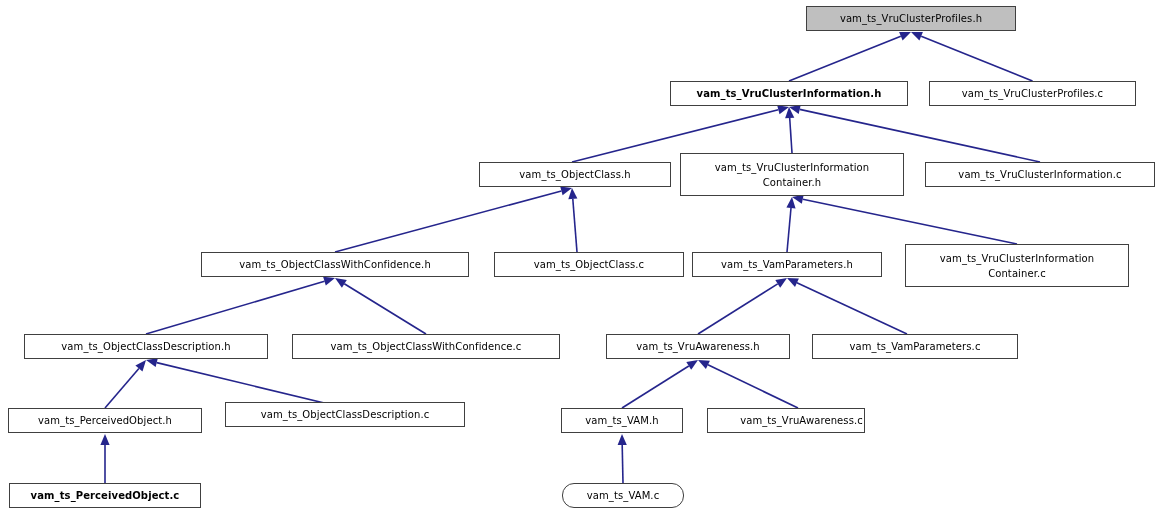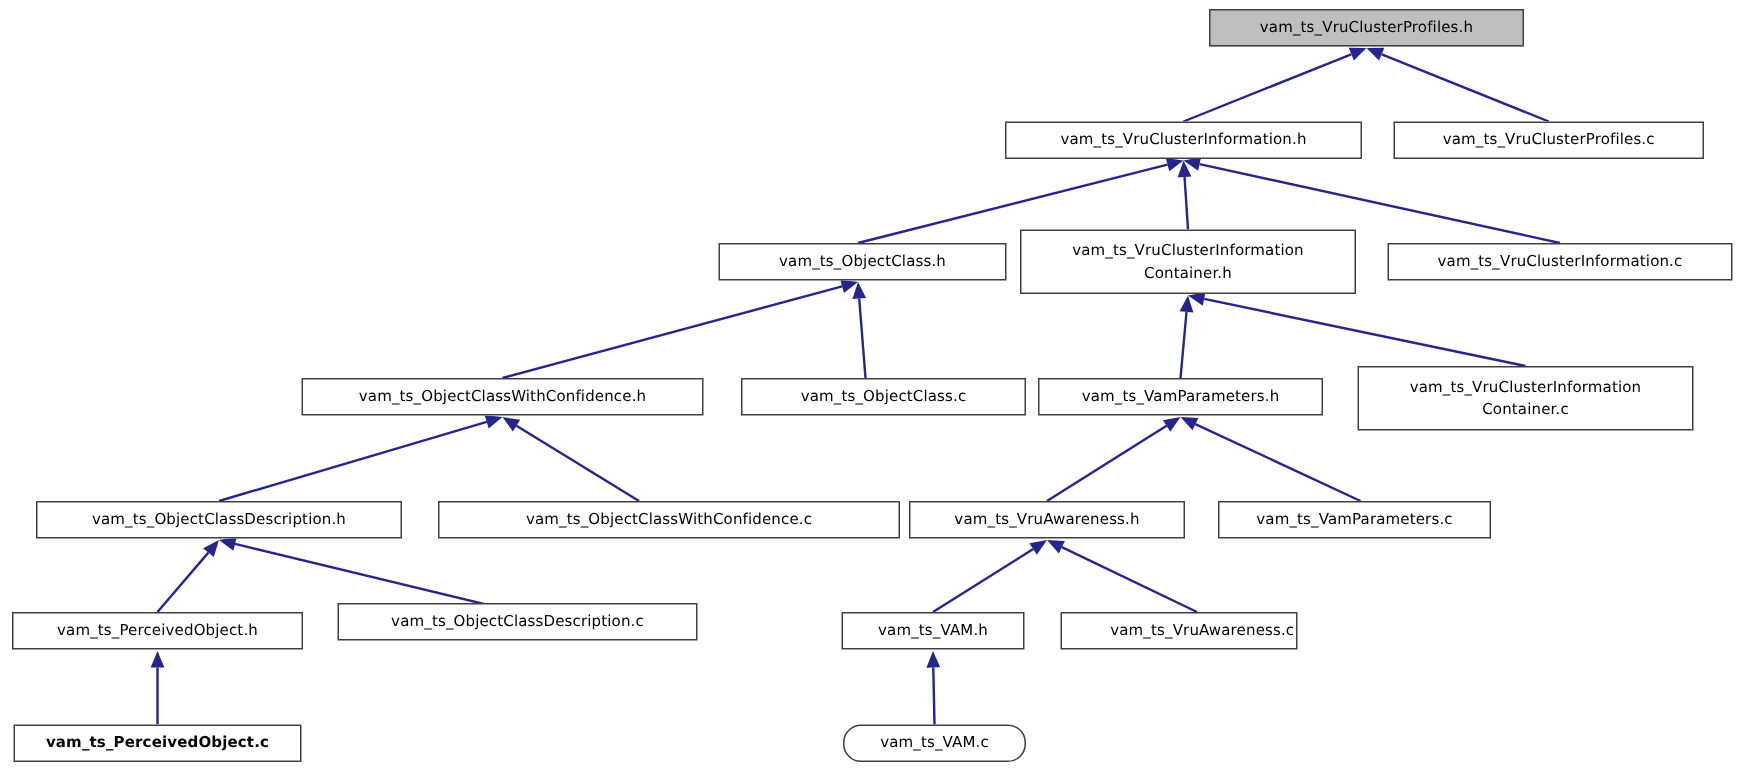--- a/index.html
+++ b/index.html
@@ -84,35 +84,35 @@
       <polygon points="698.0,360.0 691.2,369.8 686.3,362.1" fill="#25258c"></polygon>
       <line x1="798.0" y1="408.0" x2="707.9" y2="364.8" stroke="#25258c" stroke-width="1.6"></line>
       <polygon points="698.0,360.0 709.9,360.7 705.9,369.0" fill="#25258c"></polygon>
       <line x1="105.0" y1="483.0" x2="105.0" y2="445.0" stroke="#25258c" stroke-width="1.6"></line>
       <polygon points="105.0,434.0 109.6,445.0 100.4,445.0" fill="#25258c"></polygon>
       <line x1="623.0" y1="483.0" x2="622.2" y2="445.0" stroke="#25258c" stroke-width="1.6"></line>
       <polygon points="622.0,434.0 626.8,444.9 617.6,445.1" fill="#25258c"></polygon>
     </svg>
   <div id="node-layer">
       <div class="graph-node highlight" style="left: 806px; top: 6px; width: 210px; height: 25px;">vam_ts_VruClusterProfiles.h</div>
-      <div class="graph-node" style="left: 670px; top: 81px; width: 238px; height: 25px;">vam_ts_VruClusterInformation.h</div>
+      <div class="graph-node" style="left: 670px; top: 81px; width: 238px; height: 25px; font-weight: bold;">vam_ts_VruClusterInformation.h</div>
       <div class="graph-node" style="left: 929px; top: 81px; width: 207px; height: 25px;">vam_ts_VruClusterProfiles.c</div>
       <div class="graph-node" style="left: 479px; top: 162px; width: 192px; height: 25px;">vam_ts_ObjectClass.h</div>
       <div class="graph-node" style="left: 680px; top: 153px; width: 224px; height: 43px;">vam_ts_VruClusterInformation
 Container.h</div>
       <div class="graph-node" style="left: 925px; top: 162px; width: 230px; height: 25px;">vam_ts_VruClusterInformation.c</div>
       <div class="graph-node" style="left: 201px; top: 252px; width: 268px; height: 25px;">vam_ts_ObjectClassWithConfidence.h</div>
       <div class="graph-node" style="left: 494px; top: 252px; width: 190px; height: 25px;">vam_ts_ObjectClass.c</div>
       <div class="graph-node" style="left: 692px; top: 252px; width: 190px; height: 25px;">vam_ts_VamParameters.h</div>
       <div class="graph-node" style="left: 905px; top: 244px; width: 224px; height: 43px;">vam_ts_VruClusterInformation
 Container.c</div>
       <div class="graph-node" style="left: 24px; top: 334px; width: 244px; height: 25px;">vam_ts_ObjectClassDescription.h</div>
-      <div class="graph-node" style="left: 292px; top: 334px; width: 308px; height: 25px;">vam_ts_ObjectClassWithConfidence.c</div>
+      <div class="graph-node" style="left: 292px; top: 334px; width: 268px; height: 25px;">vam_ts_ObjectClassWithConfidence.c</div>
       <div class="graph-node" style="left: 606px; top: 334px; width: 184px; height: 25px;">vam_ts_VruAwareness.h</div>
-      <div class="graph-node" style="left: 812px; top: 334px; width: 182px; height: 25px;">vam_ts_VamParameters.c</div>
+      <div class="graph-node" style="left: 812px; top: 334px; width: 206px; height: 25px;">vam_ts_VamParameters.c</div>
       <div class="graph-node" style="left: 8px; top: 408px; width: 194px; height: 25px;">vam_ts_PerceivedObject.h</div>
       <div class="graph-node" style="left: 225px; top: 402px; width: 240px; height: 25px;">vam_ts_ObjectClassDescription.c</div>
       <div class="graph-node" style="left: 561px; top: 408px; width: 122px; height: 25px;">vam_ts_VAM.h</div>
       <div class="graph-node" style="left: 707px; top: 408px; width: 158px; height: 25px; padding-left: 36px;">vam_ts_VruAwareness.c</div>
       <div class="graph-node" style="left: 9px; top: 483px; width: 192px; height: 25px; font-weight: bold;">vam_ts_PerceivedObject.c</div>
       <div class="graph-node" style="left: 562px; top: 483px; width: 122px; height: 25px; border-radius: 12px;">vam_ts_VAM.c</div>
     </div>
 </div>
 
 </body></html>

